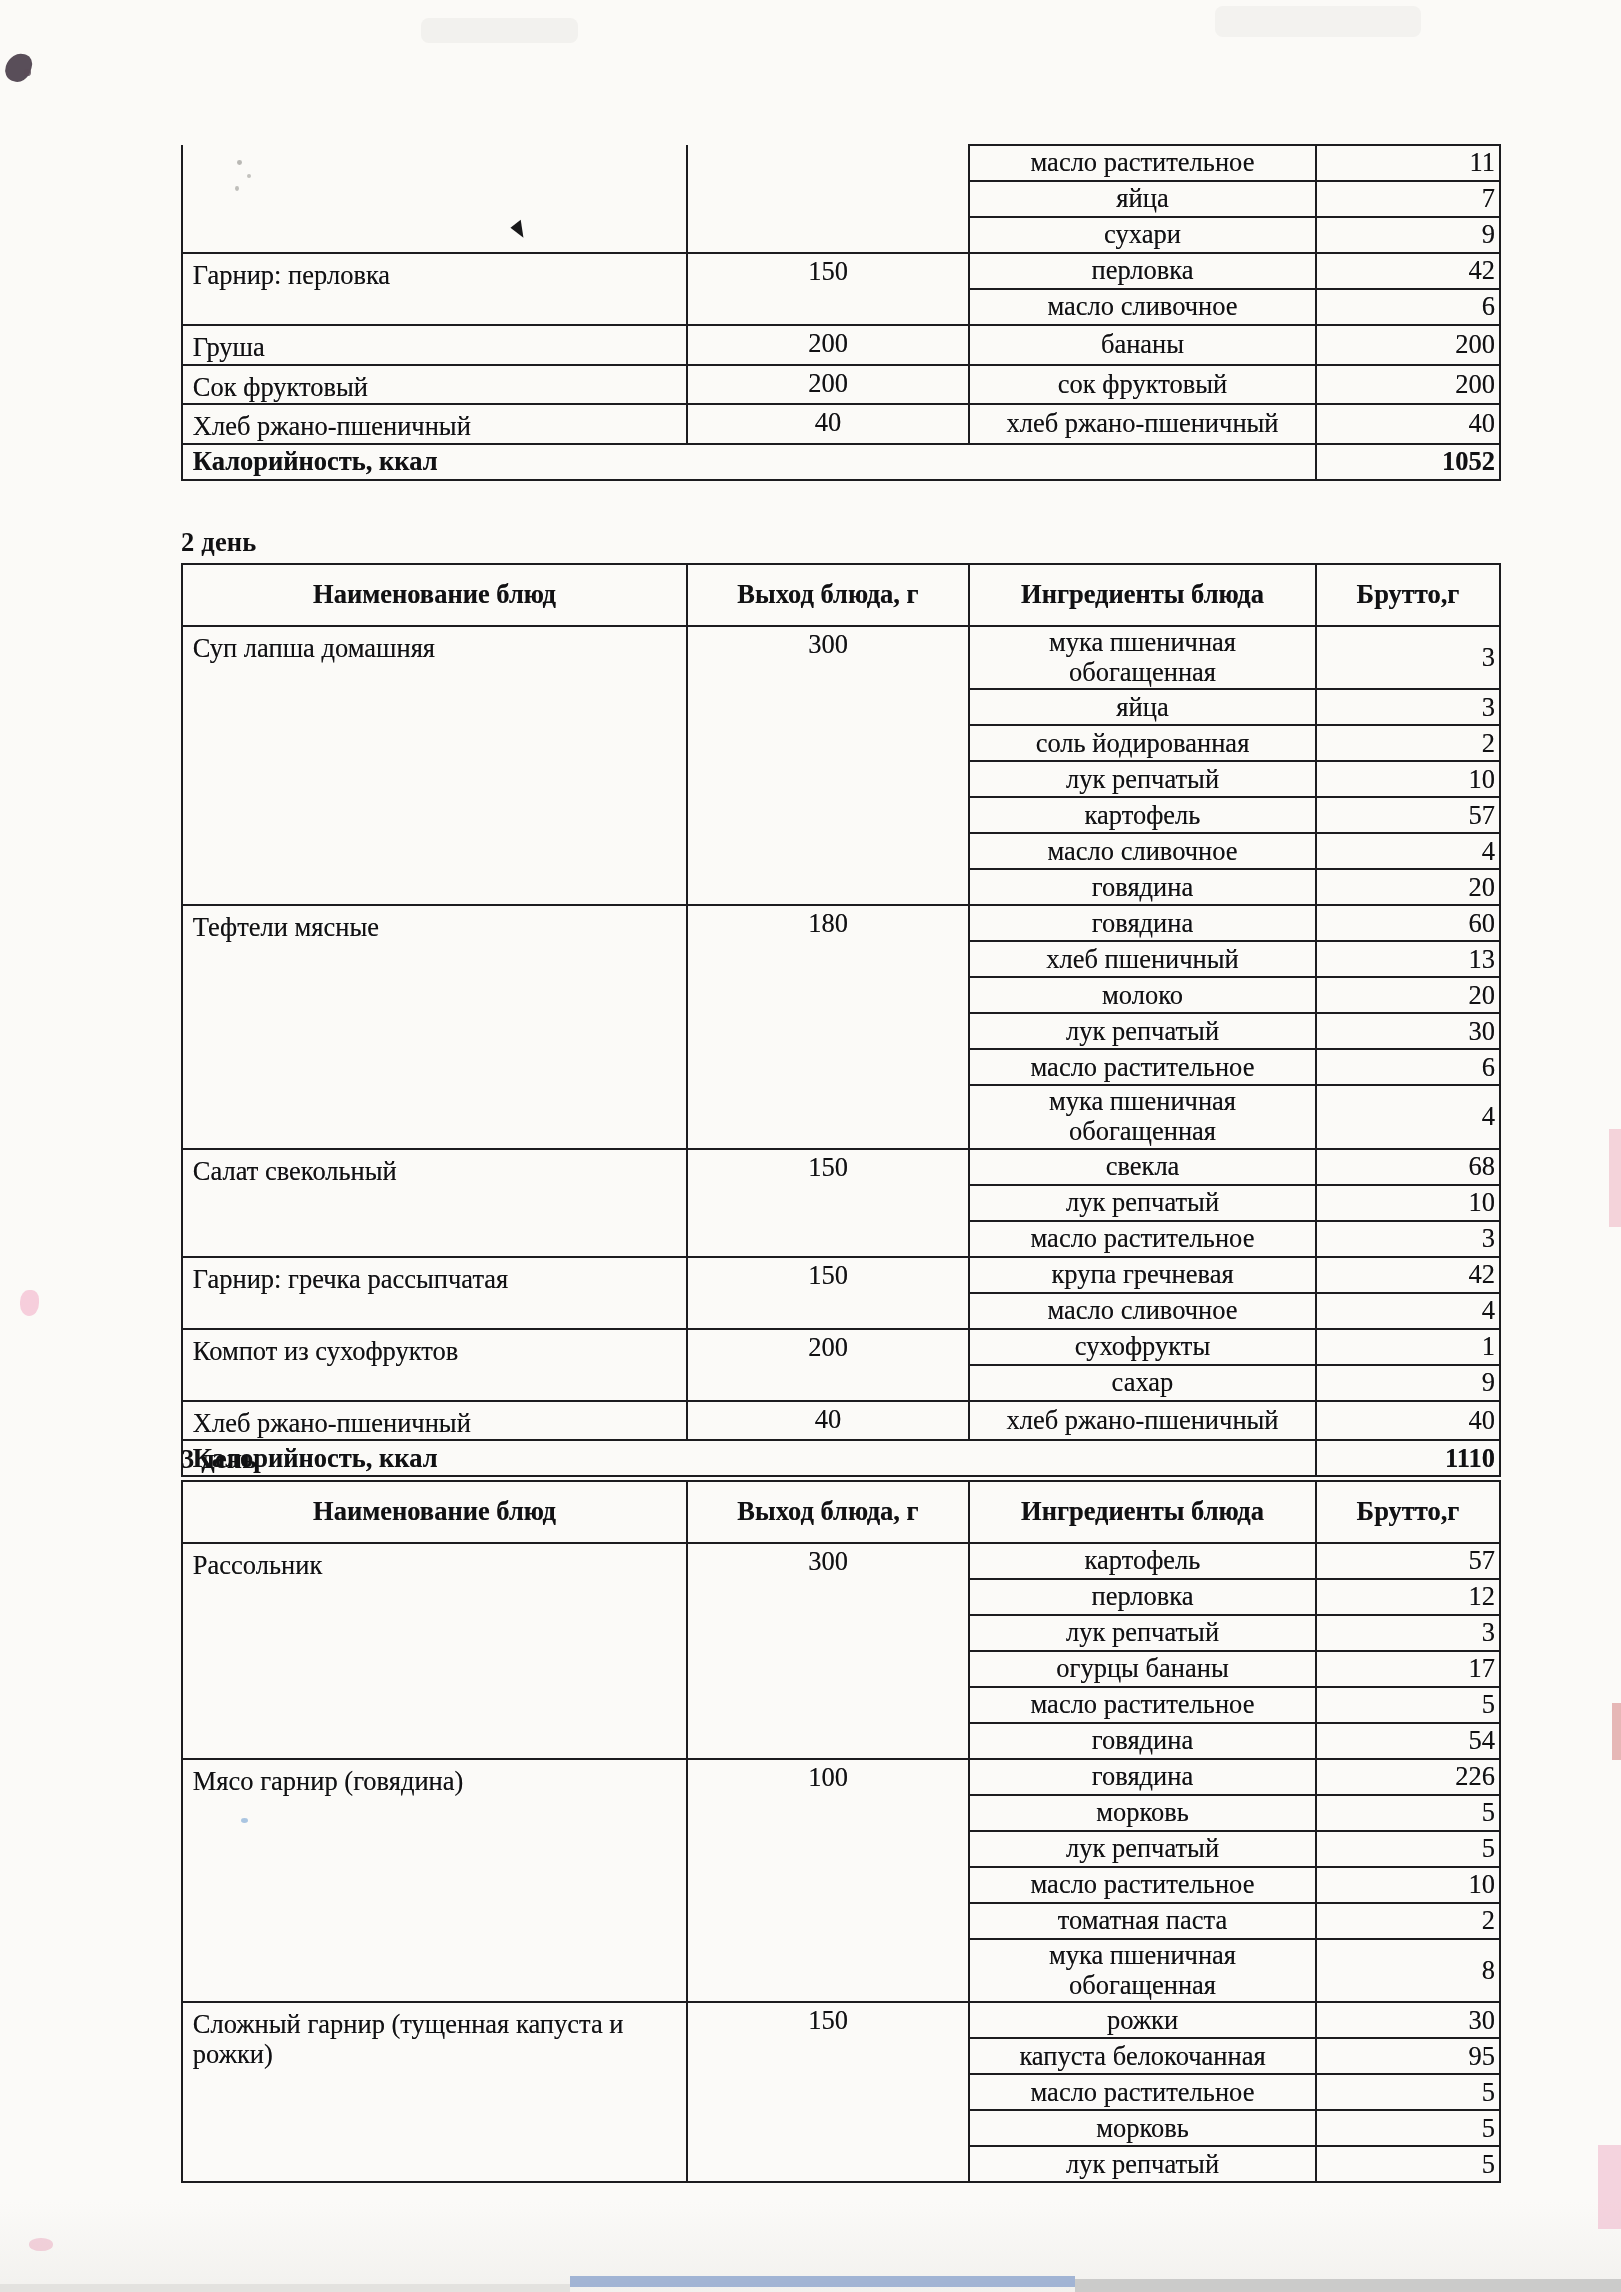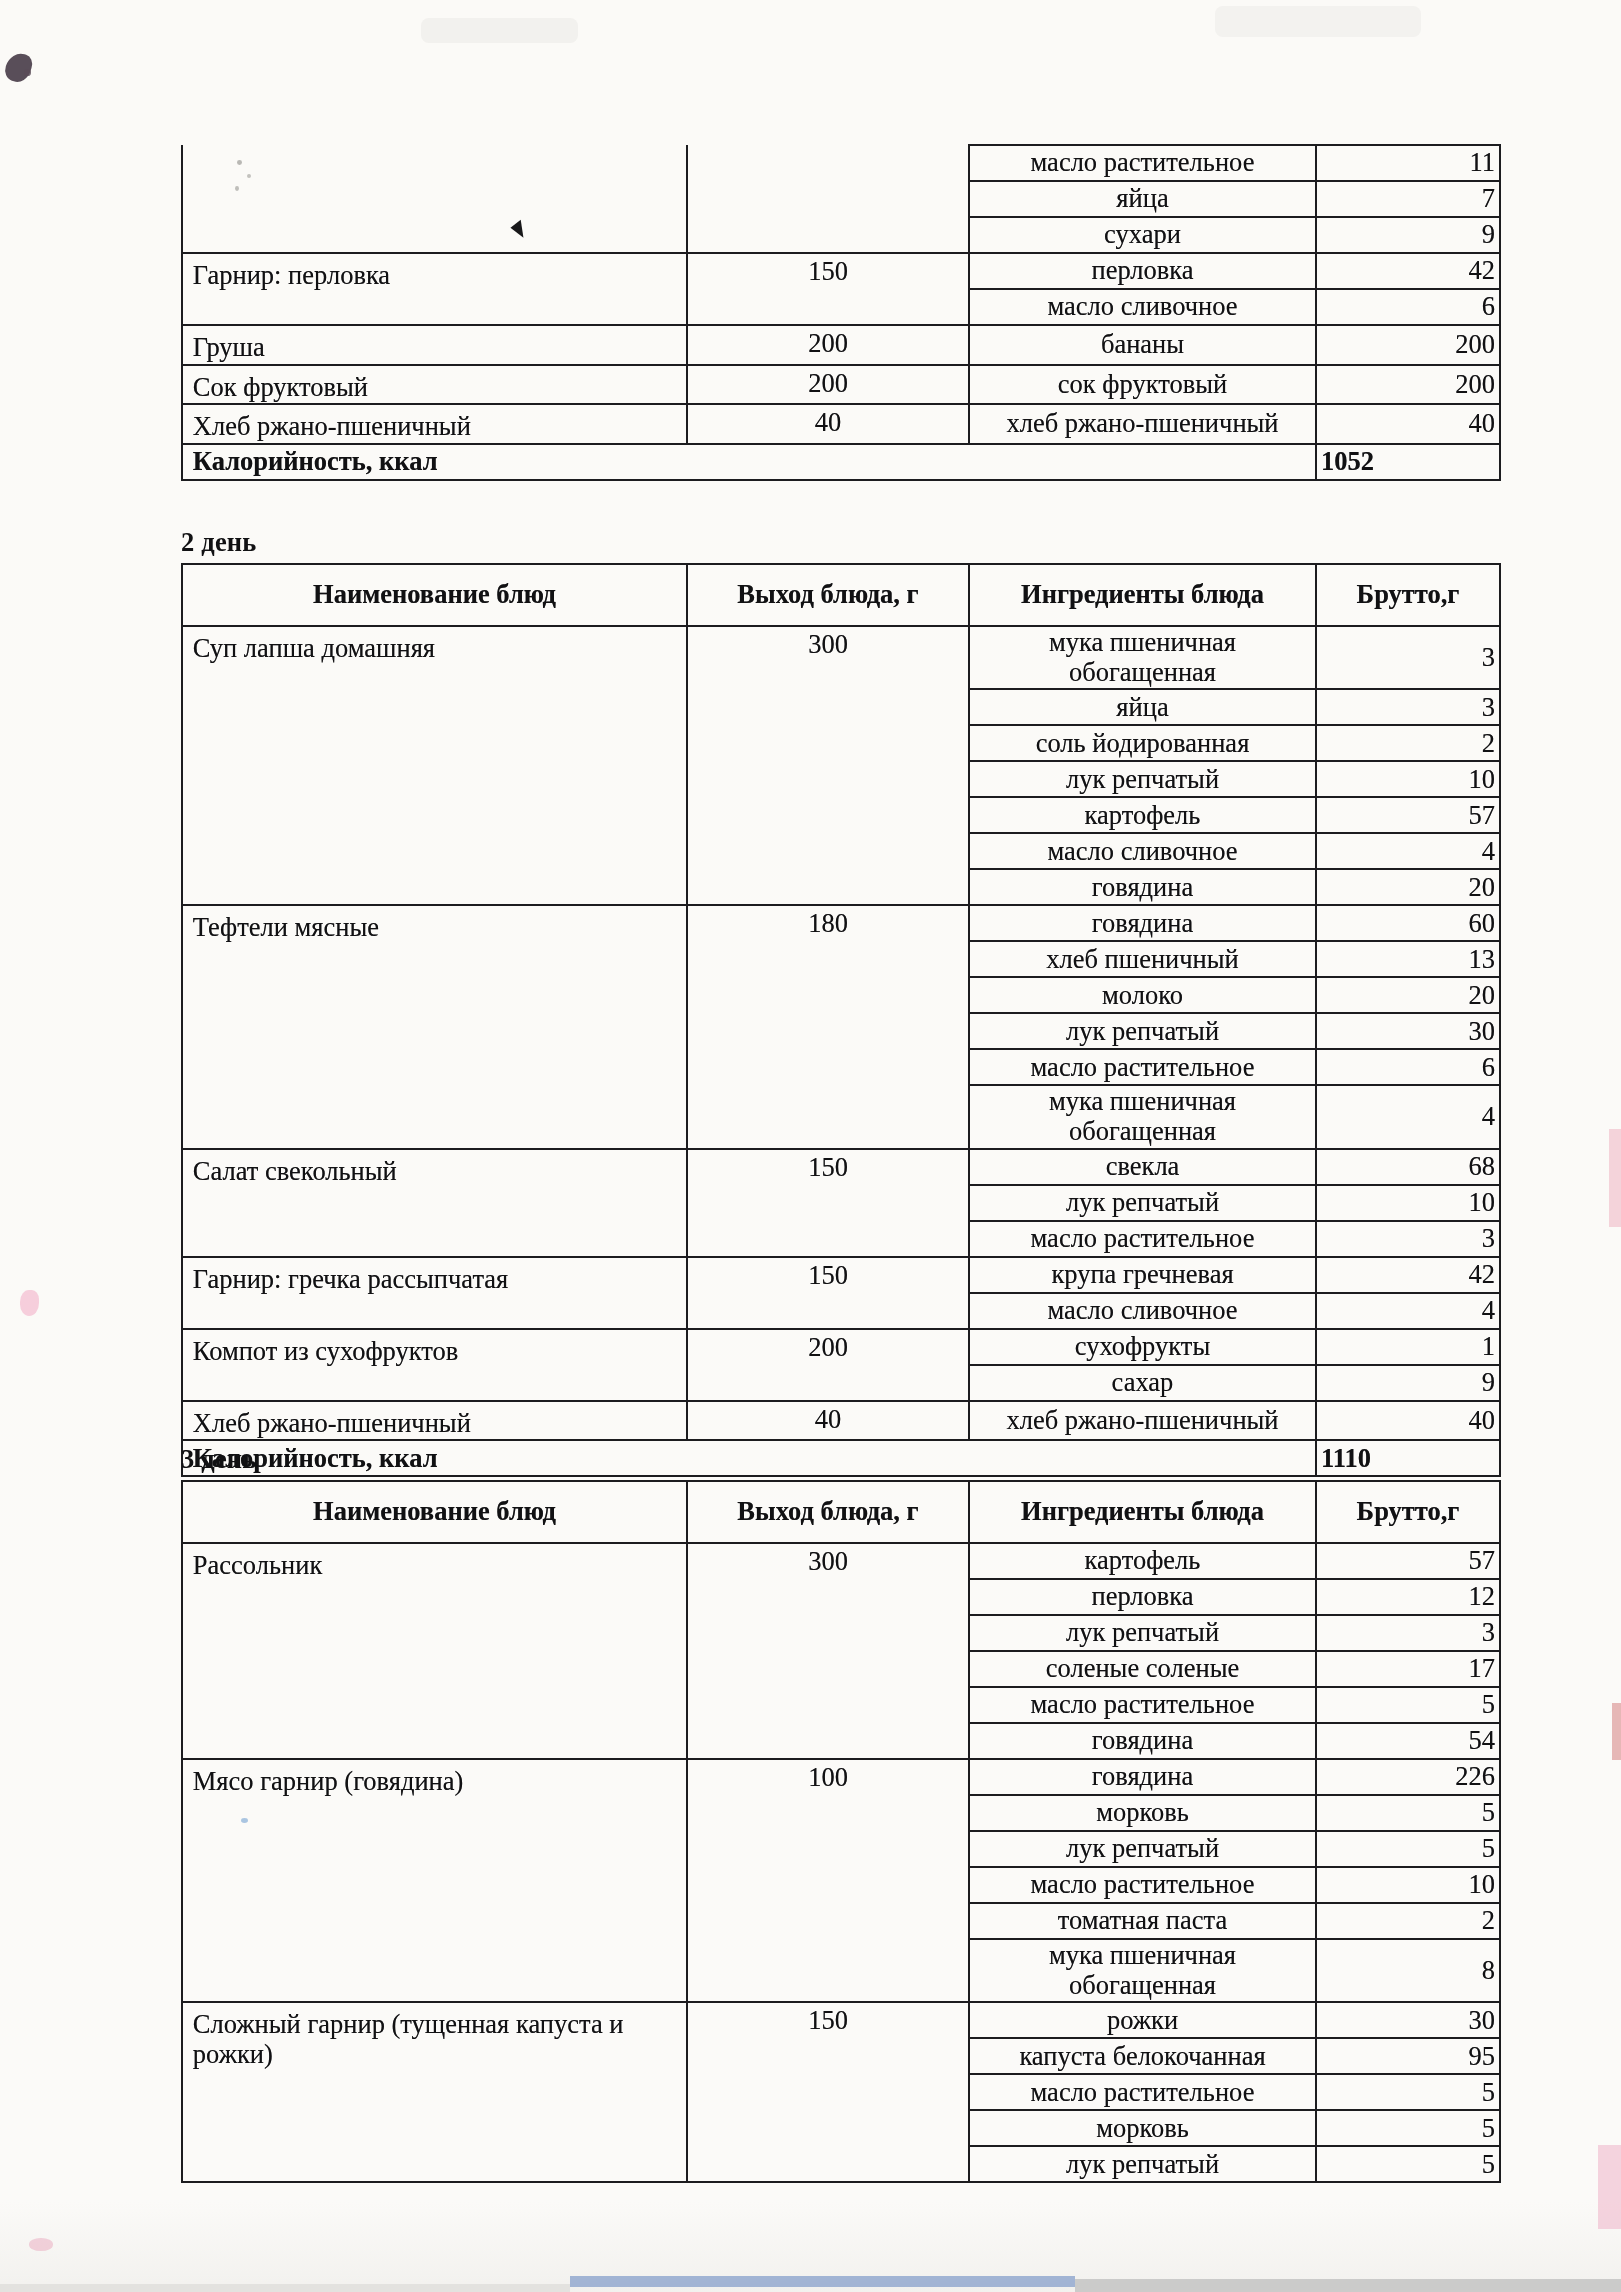--- a/index.html
+++ b/index.html
@@ -33,21 +33,21 @@
   .menu-table thead tr{height:62px}
   .menu-table tbody tr{height:36px}
   .menu-table th{font-weight:bold;text-align:center;vertical-align:middle}
   td.dish{ text-align:left; vertical-align:top; padding-top:7px;}
   td.weight{text-align:center;vertical-align:top;padding:2.9px 3.9px 0 3.9px}
   td.ing{ text-align:center}
   td.num{ text-align:right;padding:1px 3.9px}
   td.open-top{border-top:none}
   tr.calories td{font-weight:bold}
   tr.calories td.cal-label{text-align:left}
-  tr.calories td.num{text-align:left}
+  tr.calories td.num{text-align:right}
 
   
   .artifact{position:absolute;pointer-events:none}
   .blob-topleft{left:5.9px;top:53px;width:24.5px;height:29px;background:#4b3f4b;
     border-radius:62% 40% 55% 45%;transform:rotate(18deg);opacity:.92}
   .blob-topleft2{left:23.5px;top:69px;width:7.8px;height:6.9px;background:#5a4c58;border-radius:50%;opacity:.8}
   .pen-mark{left:514px;top:222px;width:0;height:0;
     border-left:4.9px solid transparent;border-right:9.8px solid transparent;
     border-top:16.7px solid #18181a;transform:rotate(-38deg)}
   .dot1{left:237px;top:160px;width:4.9px;height:4.9px;background:#b9b8b4;border-radius:50%}
@@ -275,21 +275,21 @@
             </tr>
             <tr>
               <td class="ing">перловка</td>
               <td class="num">12</td>
             </tr>
             <tr>
               <td class="ing">лук репчатый</td>
               <td class="num">3</td>
             </tr>
             <tr>
-              <td class="ing">соленые соленые</td>
+              <td class="ing">огурцы бананы</td>
               <td class="num">17</td>
             </tr>
             <tr>
               <td class="ing">масло растительное</td>
               <td class="num">5</td>
             </tr>
             <tr>
               <td class="ing">говядина</td>
               <td class="num">54</td>
             </tr>

